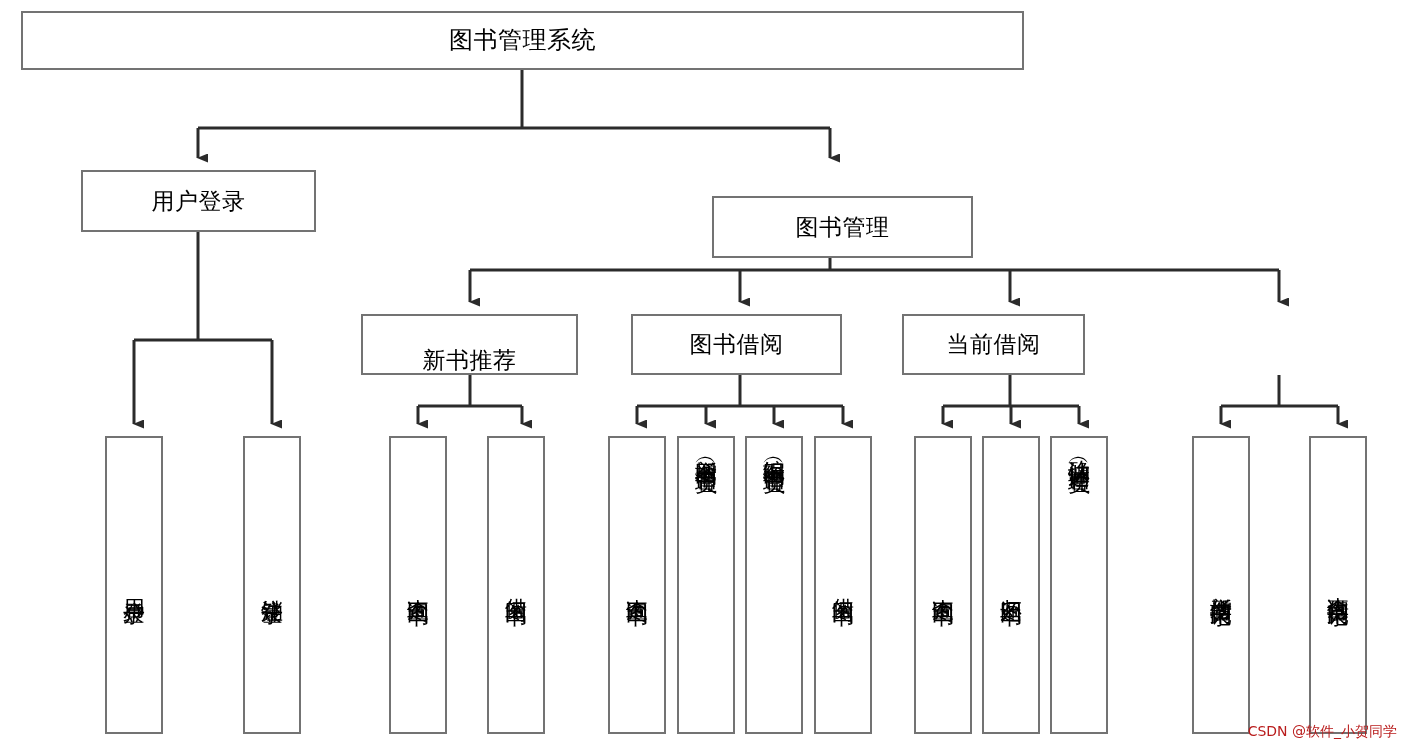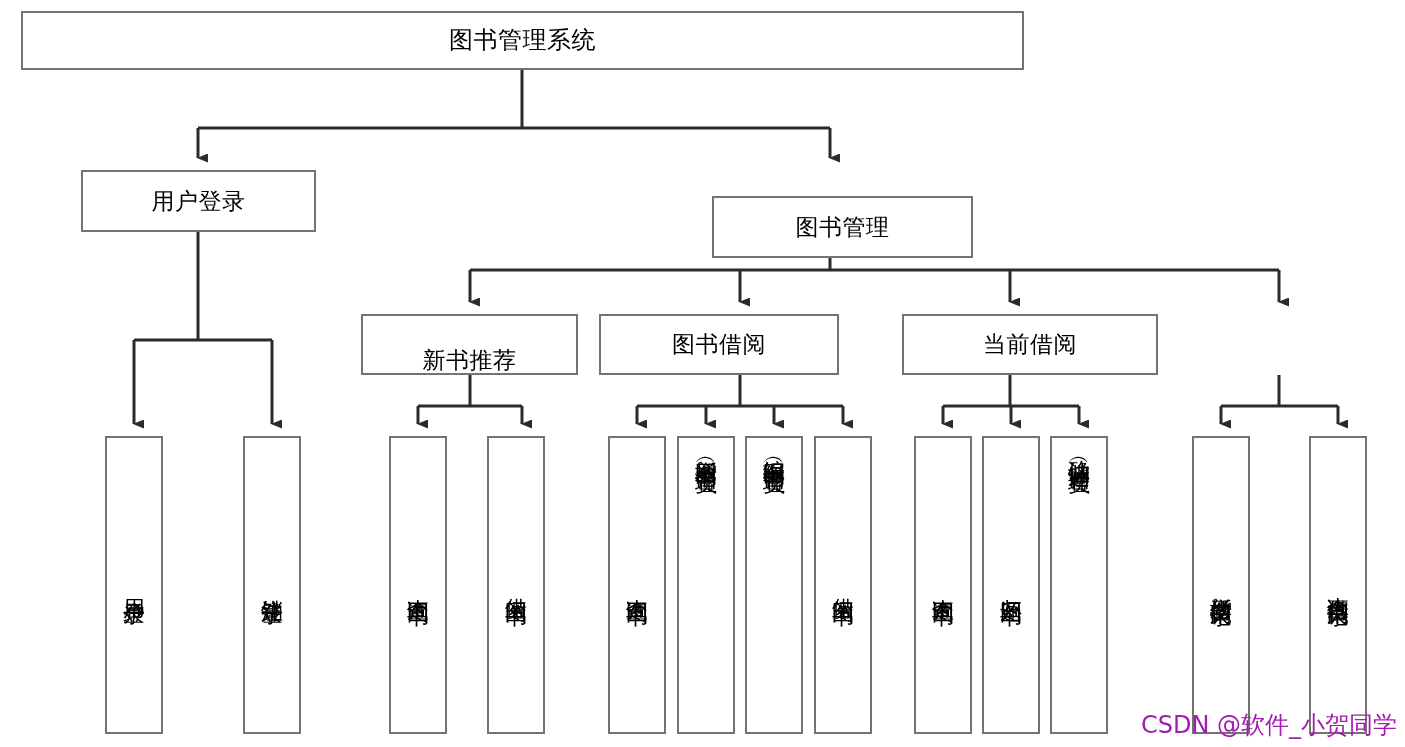--- a/index.html
+++ b/index.html
@@ -71,22 +71,22 @@
   }
   
   .node.vert.center {
     align-items: center;
     padding-top: 0;
   }
   #watermark {
     position: absolute;
     right: 8px;
     bottom: 6px;
-    font-size: 24px;
-    color: #a21caf;
+    font-size: 14px;
+    color: #b91c1c;
     white-space: nowrap;
     z-index: 5;
     font-family: "DejaVu Sans", "Liberation Sans", sans-serif;
   }
 </style>
 </head>
 <body>
 
 <div id="diagram-root">
 
@@ -164,25 +164,25 @@
   </div>
 
   <div class="node horiz" style="left:712px; top:170px; width:261px; height:62px;margin-top:26px;">
     <span class="node-label">图书管理</span>
   </div>
 
   <div class="node horiz" style="left:361px; top:314px; width:217px; height:61px;align-items:flex-end;">
     <span class="node-label">新书推荐</span>
   </div>
 
-  <div class="node horiz" style="left:599px; top:314px; width:240px; height:61px;">
+  <div class="node horiz" style="left:631px; top:314px; width:211px; height:61px;">
     <span class="node-label">图书借阅</span>
   </div>
 
-  <div class="node horiz" style="left:902px; top:314px; width:256px; height:61px;">
+  <div class="node horiz" style="left:902px; top:314px; width:183px; height:61px;">
     <span class="node-label">当前借阅</span>
   </div>
 
 
   <div class="node vert center" style="left:105px; top:436px; width:58px; height:298px;">
     <span class="node-label">用户登录</span>
   </div>
 
   <div class="node vert center" style="left:243px; top:436px; width:58px; height:298px;">
     <span class="node-label">注销登录</span>

